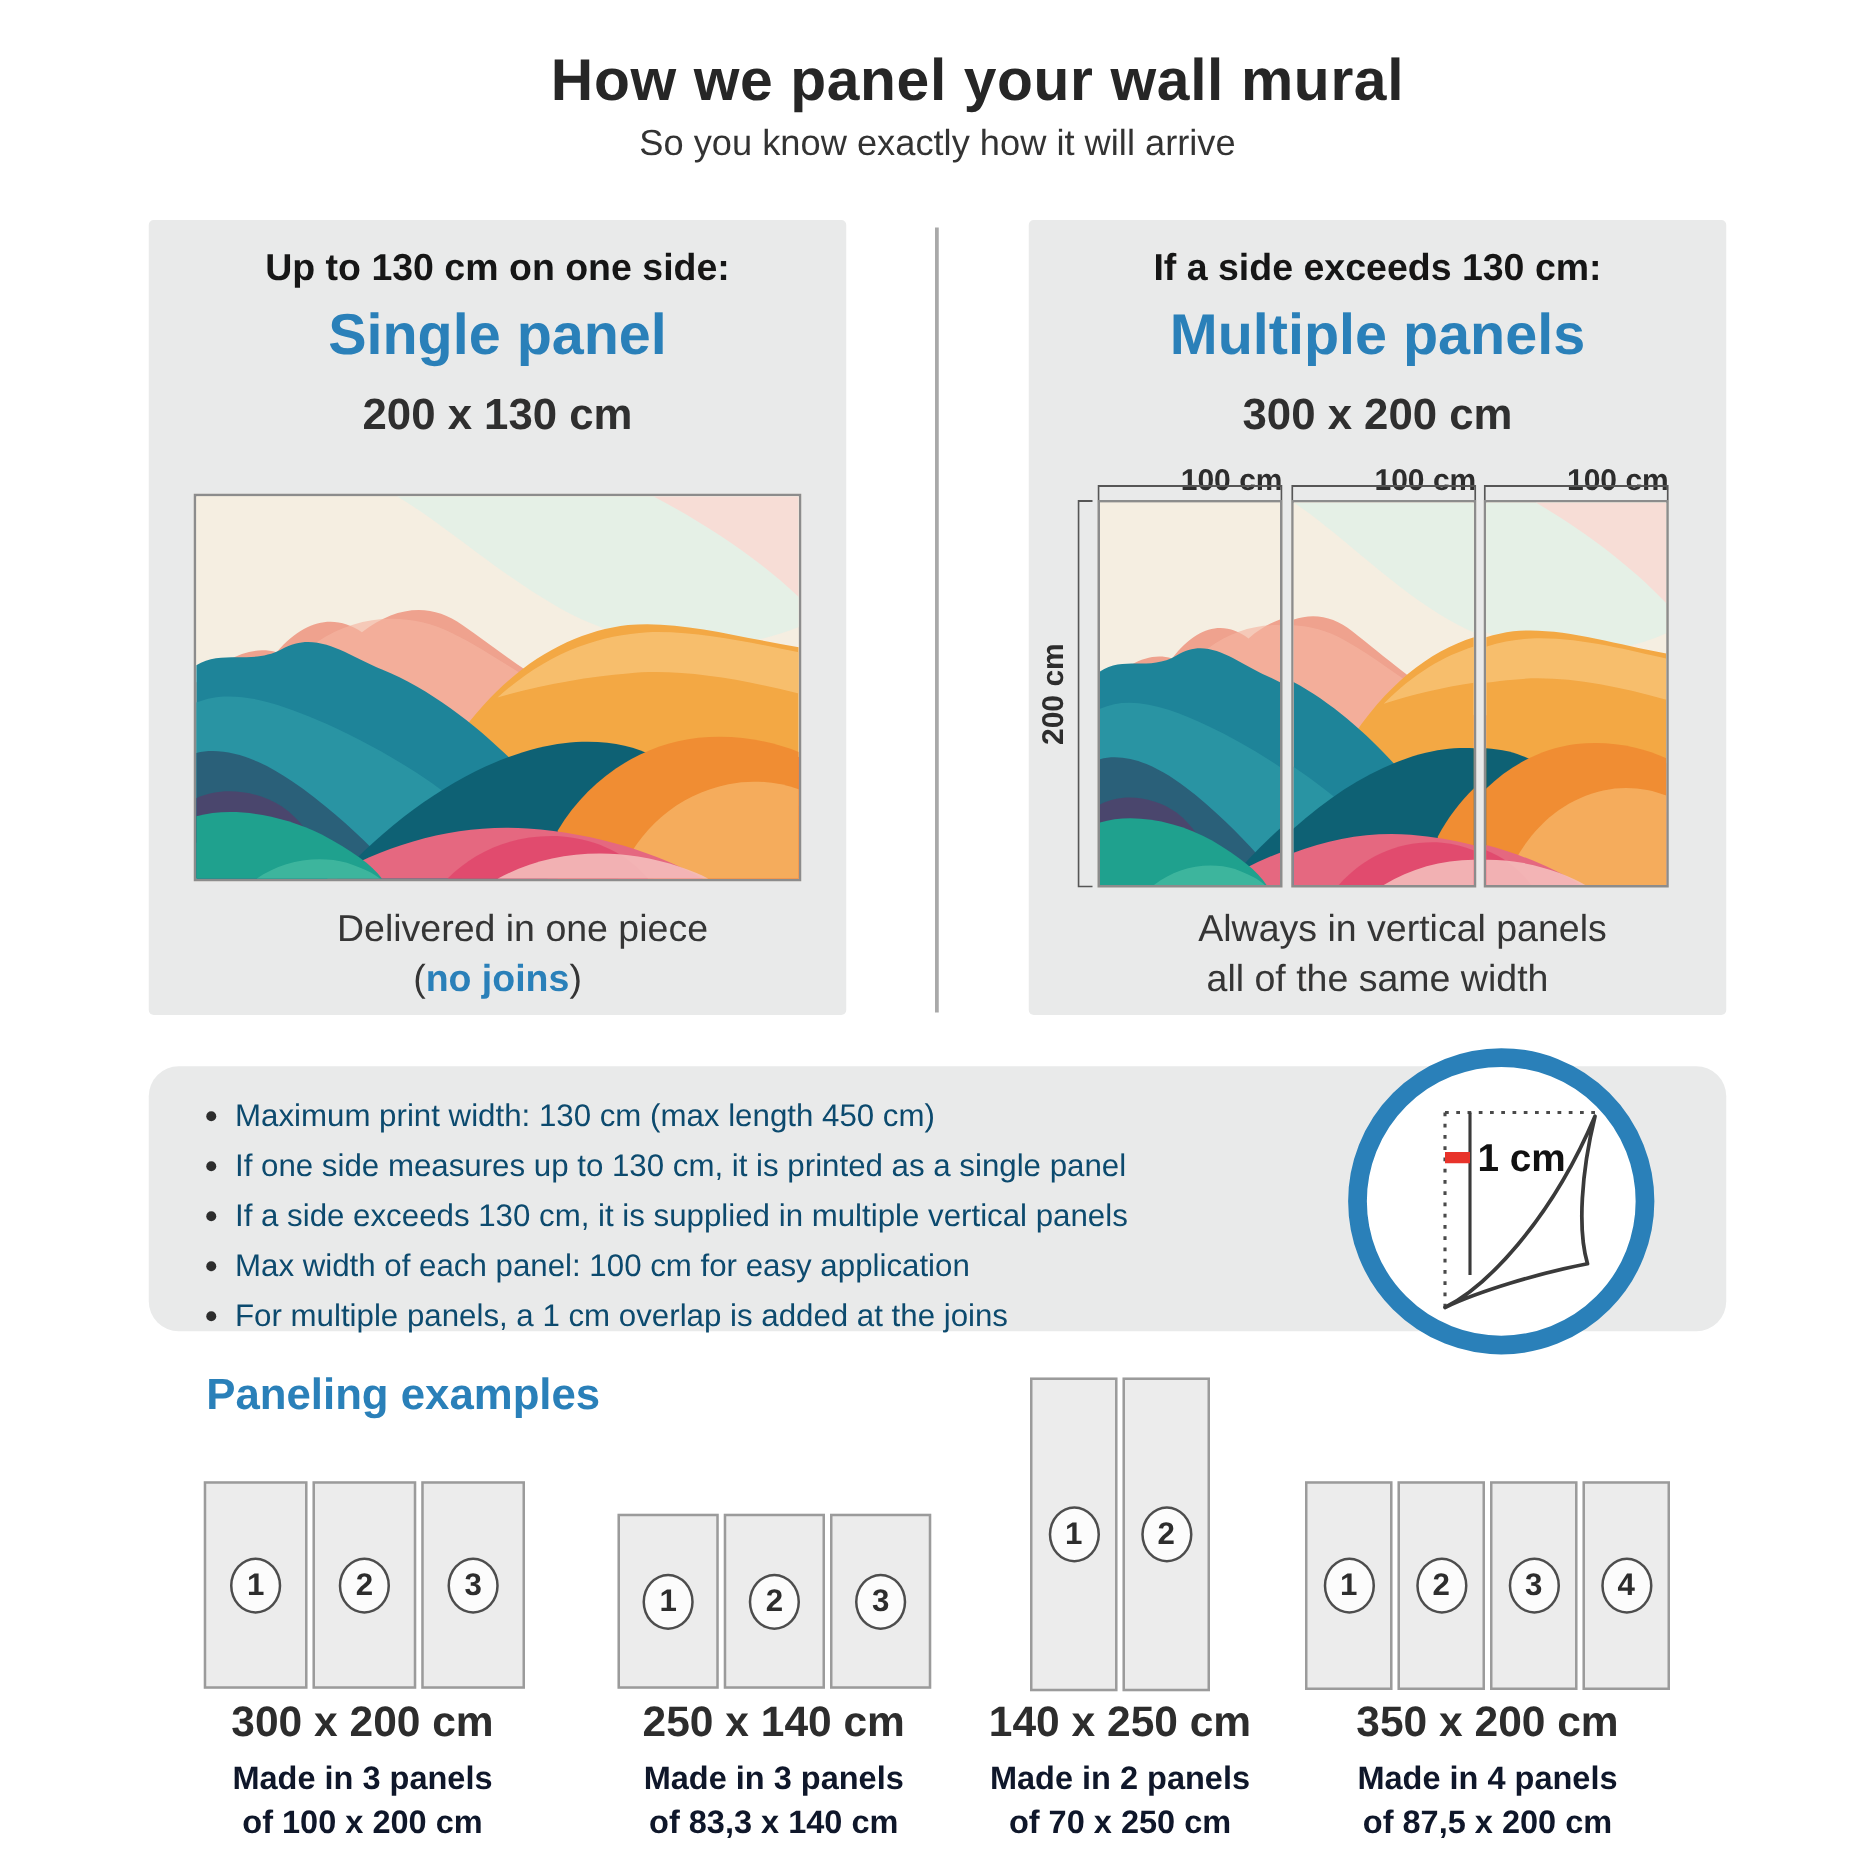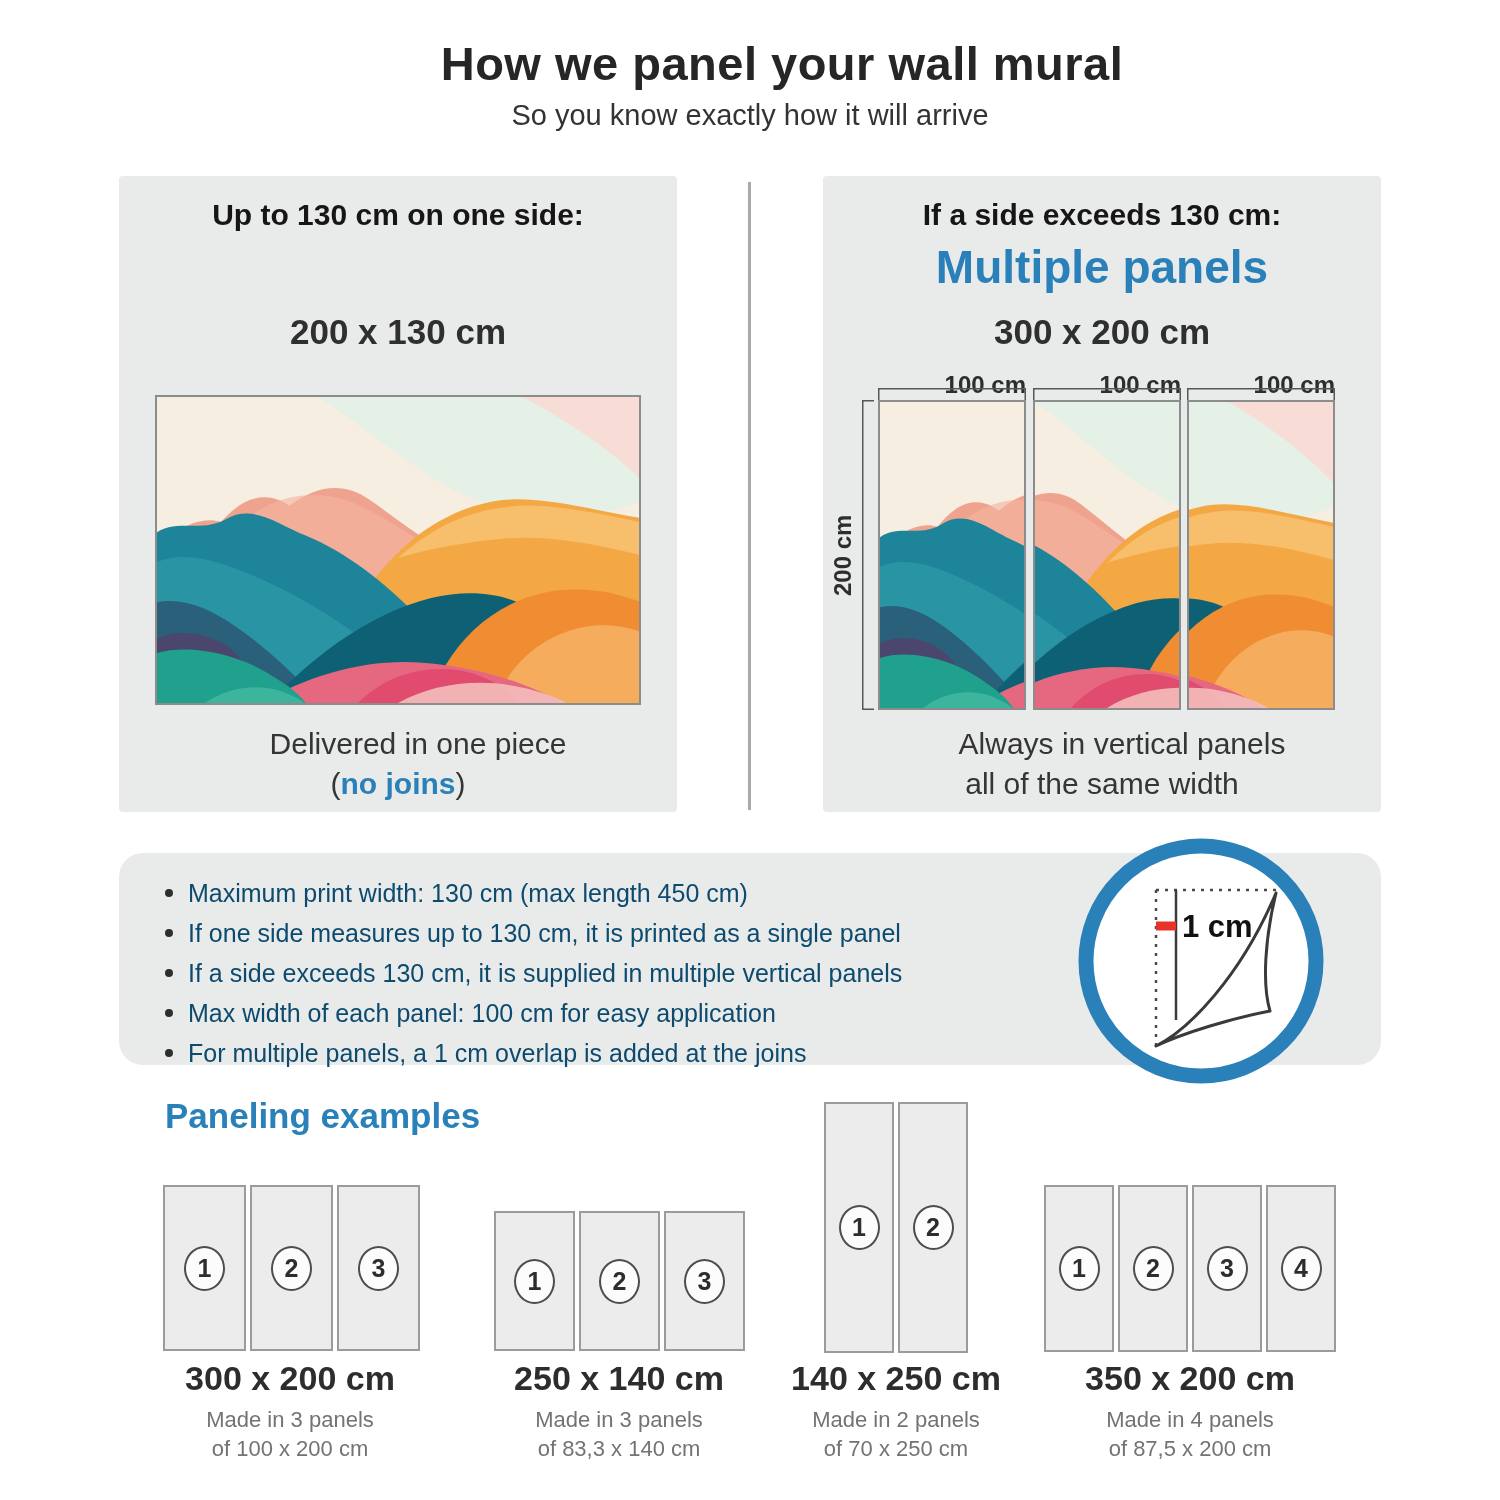--- a/index.html
+++ b/index.html
@@ -58,21 +58,21 @@
   .num-circle{width:37px;height:41px;border:2px solid #4d4d4d;border-radius:50%;background:#fcfcfc;
               display:flex;align-items:center;justify-content:center;
               font-size:25px;font-weight:700;color:#2d2d2d;}
   .ex1-row{left:163px;top:1185px;} .ex1-row .expanel{width:83px;height:166px;}
   .ex2-row{left:494px;top:1211px;} .ex2-row .expanel{width:81px;height:140px;}
   .ex3-row{left:824px;top:1102px;} .ex3-row .expanel{width:70px;height:251px;}
   .ex4-row{left:1044px;top:1185px;} .ex4-row .expanel{width:70px;height:167px;}
   .ex-caption{top:1358px;width:340px;text-align:center;}
   .ex1-cap{left:120px;} .ex2-cap{left:449px;} .ex3-cap{left:726px;} .ex4-cap{left:1020px;}
   .ex-size{font-size:34px;font-weight:700;color:#2d2d2d;line-height:1.2;margin-bottom:6px;}
-  .ex-sub{font-size:22px;font-weight:400;color:#737373;line-height:1.35;}
+  .ex-sub{font-size:26px;font-weight:700;color:#0f172a;line-height:1.35;}
 
   .hidden-defs{position:absolute;width:0;height:0;overflow:hidden;}
 </style>
 </head>
 <body>
 
 <svg class="hidden-defs" aria-hidden="true">
   <defs>
     <g id="muralArt">
       <rect x="0" y="0" width="600" height="380" fill="#f5eee1"></rect>
@@ -100,20 +100,21 @@
   </defs>
 </svg>
 
 <div class="stage">
 
   <div class="abs title center">How we panel your wall mural</div>
   <div class="abs subtitle center">So you know exactly how it will arrive</div>
 
   <div class="abs card card-left">
     <div class="abs card-condition center">Up to 130 cm on one side:</div>
+    <div class="abs card-type center">Single panel</div>
     <div class="abs card-size center">200 x 130 cm</div>
     <div class="abs mural-frame mural-left">
       <svg viewBox="0 0 600 380" preserveAspectRatio="none">
           <use href="#muralArt"></use>
         </svg>
     </div>
     <div class="abs card-caption1 center">Delivered in one piece</div>
     <div class="abs card-caption2 center"><span>(</span><span class="no-joins">no joins</span><span>)</span>
     </div>
   </div>

